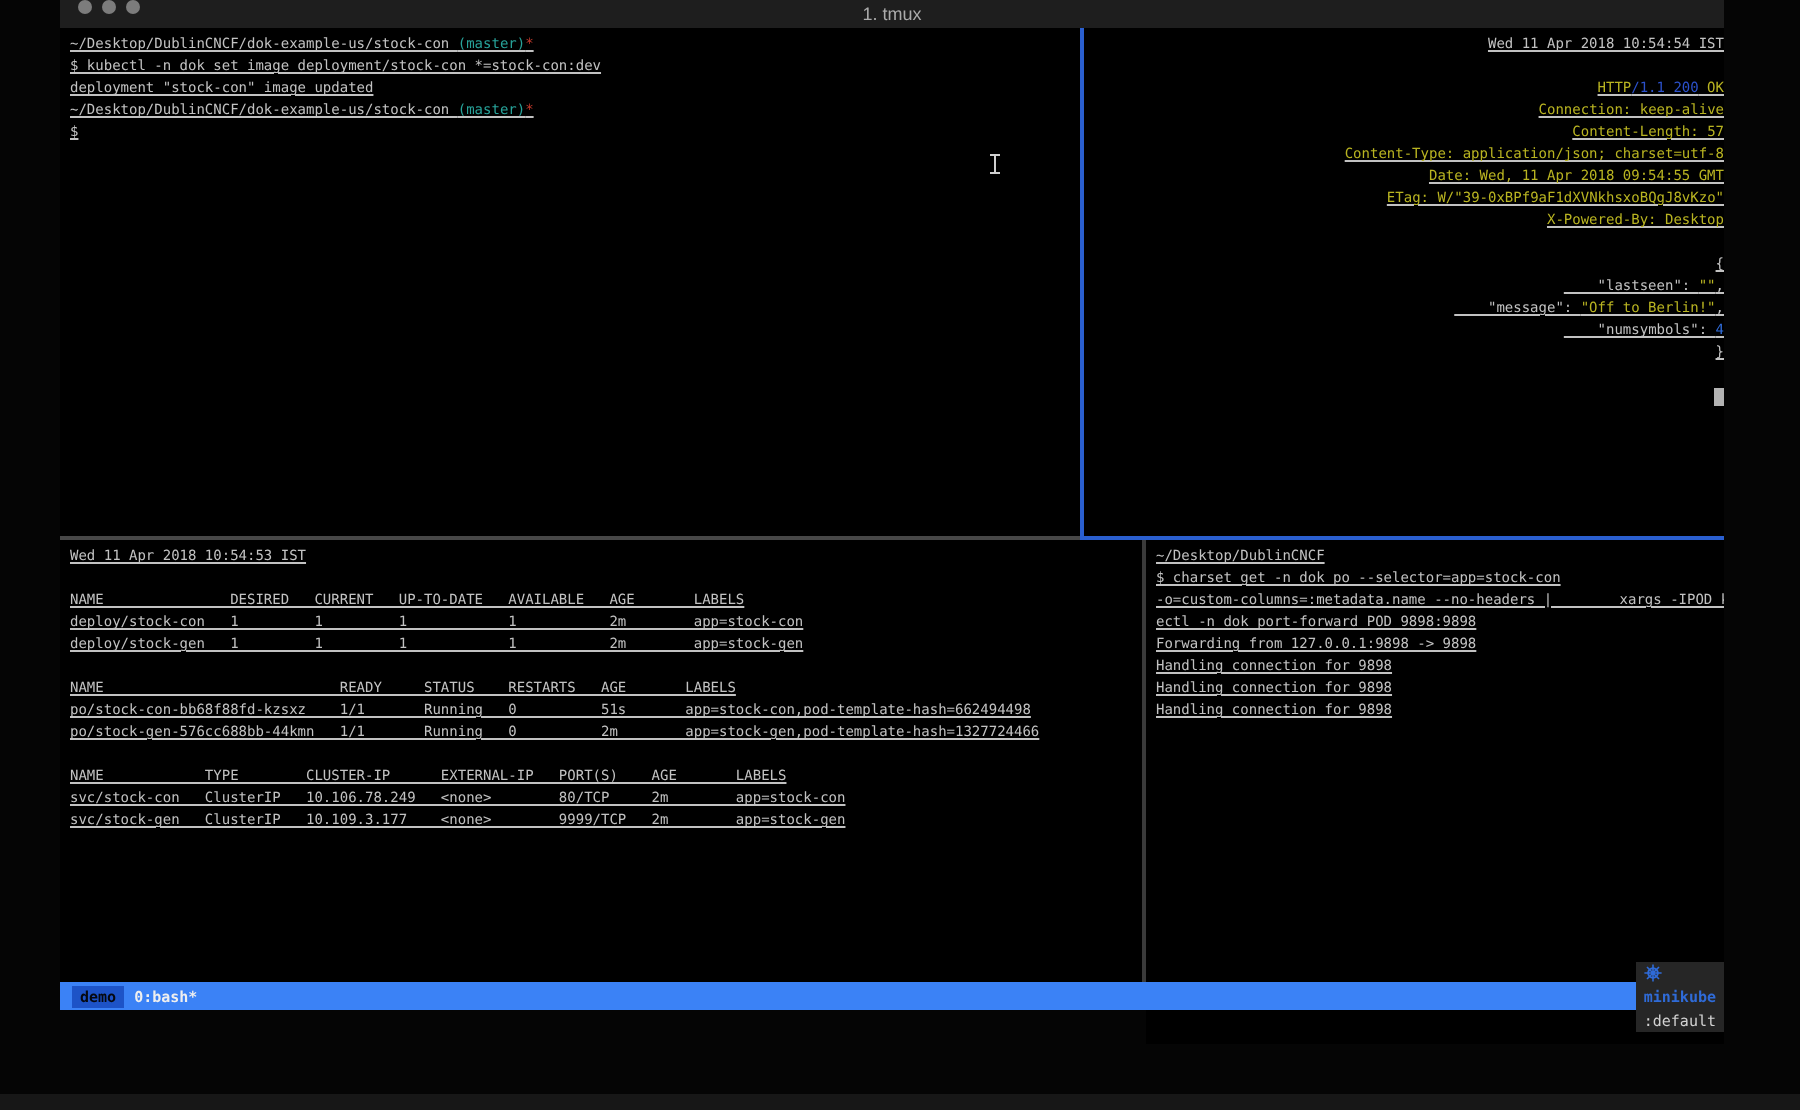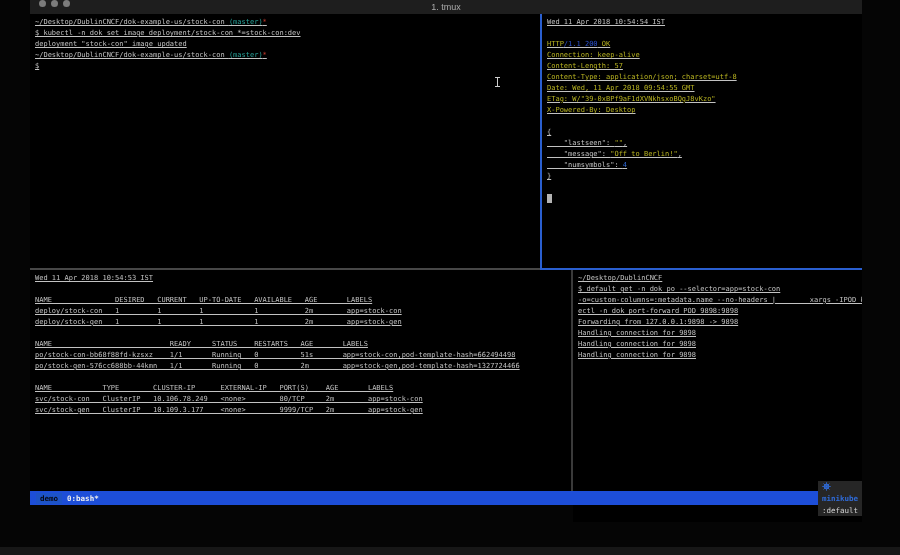--- a/index.html
+++ b/index.html
@@ -19,21 +19,21 @@
                 font-family:"Liberation Sans", sans-serif; font-size:9px; line-height:14px; }
 
   
   .pane { position:absolute; overflow:hidden; background:#000; color:#c2c2c2;
           font-size:7px; line-height:11px; }
   .pane-inner { padding:3px 0 0 5px;text-decoration:underline; }
   .line { white-space:pre; height:11px; }
   .blank { height:11px; }
 
   .pane-top-left  { left:0;   top:14px;  width:510px; height:254px; }
-  .pane-top-right { left:512px; top:14px; width:320px; height:254px; }
+  .pane-top-right { left:512px; top:14px; width:320px; height:254px;text-align:right; }
   .pane-bot-left  { left:0;   top:270px; width:541px; height:170px; }
   .pane-bot-right { left:543px; top:270px; width:289px; height:252px; }
 
   .vborder-top { position:absolute; left:510px; top:14px; width:2px; height:254px; background:#2a5fd0; }
   .hborder-left  { position:absolute; left:0;   top:268px; width:510px; height:2px; background:#474747; }
   .hborder-right { position:absolute; left:510px; top:268px; width:322px; height:2px; background:#2a5fd0; }
   .vborder-bot { position:absolute; left:541px; top:270px; width:2px; height:221px; background:#3a3a3a; }
 
   .teal   { color:#27a299; }
   .red    { color:#c0392b; }
@@ -44,21 +44,21 @@
 
   .block-cursor { display:inline-block; width:5px; height:9px; background:#b3b3b3;
                   vertical-align:middle; }
 
   .mouse-ibeam { position:absolute; left:464px; top:77px; width:7px; height:10px; }
   .mouse-ibeam .stem { position:absolute; left:3px; top:0; width:1px; height:10px; background:#cfcfcf; }
   .mouse-ibeam .cap-t { position:absolute; left:1px; top:0; width:5px; height:1px; background:#cfcfcf; }
   .mouse-ibeam .cap-b { position:absolute; left:1px; bottom:0; width:5px; height:1px; background:#cfcfcf; }
 
   
-  .statusbar { position:absolute; left:0; top:491px; width:832px; height:14px; background:#1d4ed8;
+  .statusbar { position:absolute; left:0; top:491px; width:832px; height:14px; background:#3b82f6;
                display:flex; align-items:center; font-size:7.5px; }
   .session-badge { background:#1d53c7; color:#06080f; padding:1px 4px; margin-left:6px; font-weight:bold; }
   .window-label { color:#efefef; font-weight:bold; margin-left:5px; }
   .status-right { margin-left:auto; background:#262626; padding:1px 4px; display:flex; align-items:flex-start; gap:3px;flex-direction:column; }
   .ctx-name { color:#2f6bd8; font-weight:bold; }
   .ctx-ns { color:#d2d2d2; }
 </style>
 </head>
 <body>
 
@@ -126,21 +126,21 @@
         <div class="line blank"></div>
         <div class="line">NAME            TYPE        CLUSTER-IP      EXTERNAL-IP   PORT(S)    AGE       LABELS</div>
         <div class="line">svc/stock-con   ClusterIP   10.106.78.249   &lt;none&gt;        80/TCP     2m        app=stock-con</div>
         <div class="line">svc/stock-gen   ClusterIP   10.109.3.177    &lt;none&gt;        9999/TCP   2m        app=stock-gen</div>
       </div>
     </div>
 
     <div class="pane pane-bot-right">
       <div class="pane-inner">
         <div class="line">~/Desktop/DublinCNCF</div>
-        <div class="line">$ default get -n dok po --selector=app=stock-con</div>
+        <div class="line">$ charset get -n dok po --selector=app=stock-con</div>
         <div class="line">-o=custom-columns=:metadata.name --no-headers |        xargs -IPOD kub</div>
         <div class="line">ectl -n dok port-forward POD 9898:9898</div>
         <div class="line">Forwarding from 127.0.0.1:9898 -&gt; 9898</div>
         <div class="line">Handling connection for 9898</div>
         <div class="line">Handling connection for 9898</div>
         <div class="line">Handling connection for 9898</div>
       </div>
     </div>
 
     <div class="mouse-ibeam">

